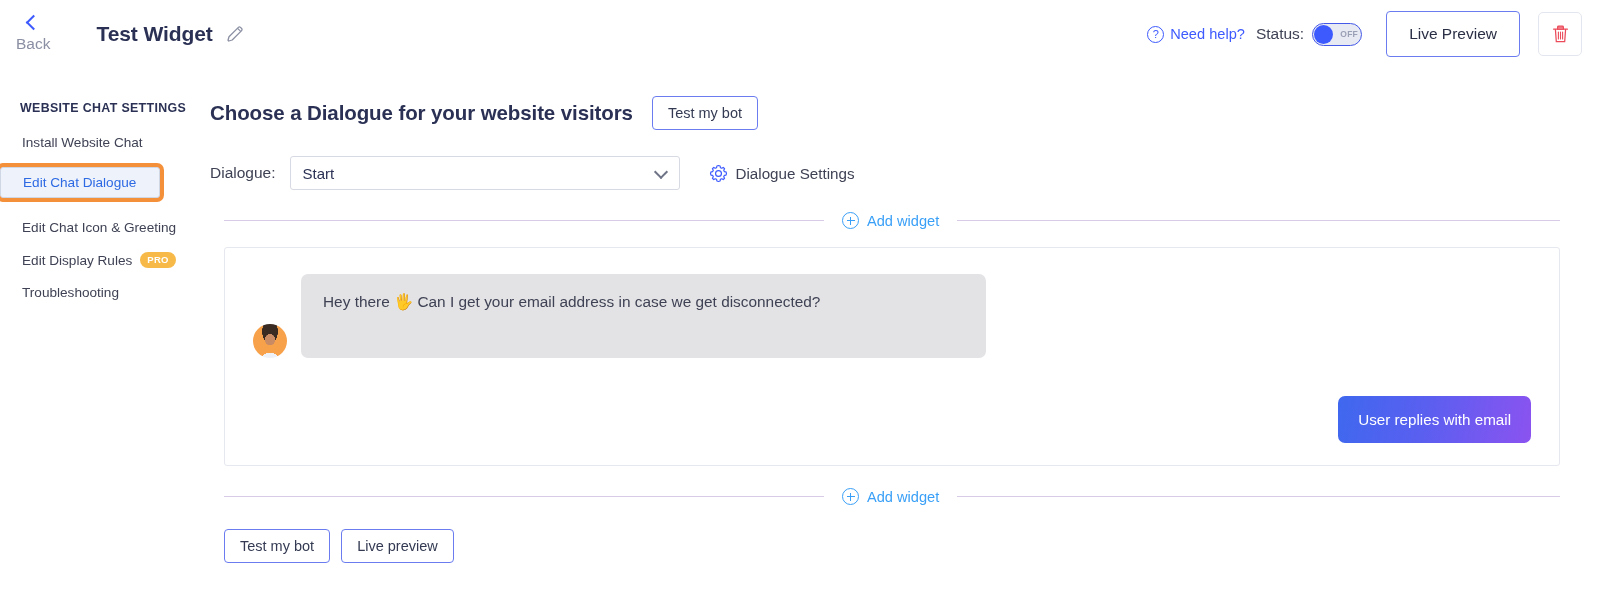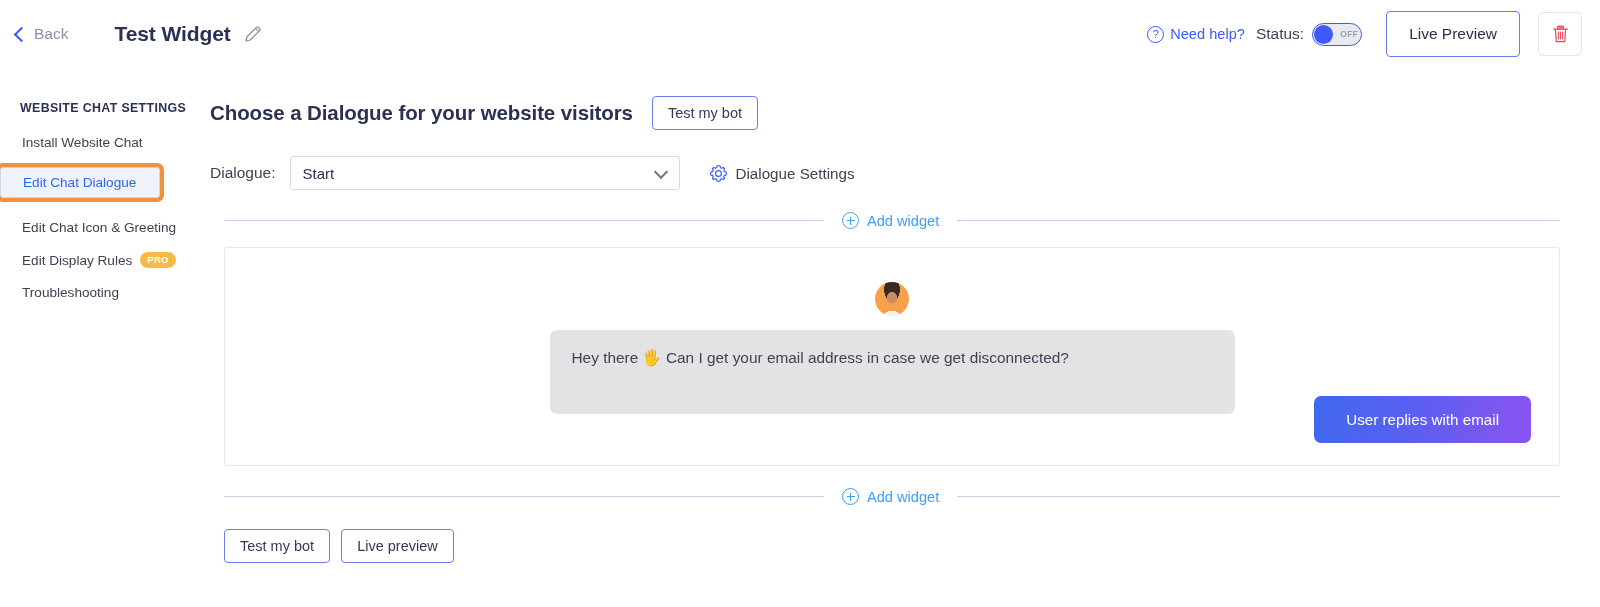--- a/index.html
+++ b/index.html
@@ -18,20 +18,21 @@
     display: flex;
     align-items: center;
     background: #ffffff;
   }
   .back-link {
     display: flex;
     align-items: center;
     gap: 7px;
     margin-left: 16px;
     cursor: pointer;
+    flex-direction: column;
   }
   .chev-left {
     width: 11px; height: 11px;
     border-left: 2.4px solid #3d5afe;
     border-bottom: 2.4px solid #3d5afe;
     transform: rotate(45deg);
     margin-top: 1px;
   }
   .back-label {
     font-size: 15.5px;
@@ -301,23 +302,22 @@
     margin: 18px 0 0 14px;
     border: 1px solid #e6e8ef;
     border-radius: 3px;
     background: #fff;
     height: 219px;
     position: relative;
     padding: 26px 28px;
   }
   .msg-row {
     display: flex;
-    align-items: center;
+    align-items: flex-end;
     gap: 14px;
-    flex-direction: column;
   }
   .avatar {
     width: 34px; height: 34px;
     border-radius: 50%;
     flex: 0 0 34px;
     background: radial-gradient(circle at 50% 115%, #eef1f6 0 24%, transparent 24%),
                 radial-gradient(ellipse at 50% 46%, #c98b63 0 21%, transparent 22%),
                 radial-gradient(ellipse at 50% 22%, #3a2b22 0 32%, transparent 33%),
                 #f7a14a;
     margin-top: 8px;
@@ -334,21 +334,21 @@
     line-height: 1.4;
   }
   .bubble-user {
     position: absolute;
     right: 28px;
     bottom: 22px;
     background: linear-gradient(100deg, #3f68ef 0%, #5a5ff0 45%, #8b53f0 100%);
     color: #ffffff;
     font-size: 15.2px;
     border-radius: 7px;
-    padding: 15px 32px;
+    padding: 15px 20px;
   }
 
   .bottom-buttons {
     display: flex;
     gap: 11px;
     margin: 24px 0 0 14px;
   }
 </style>
 </head>
 <body>

